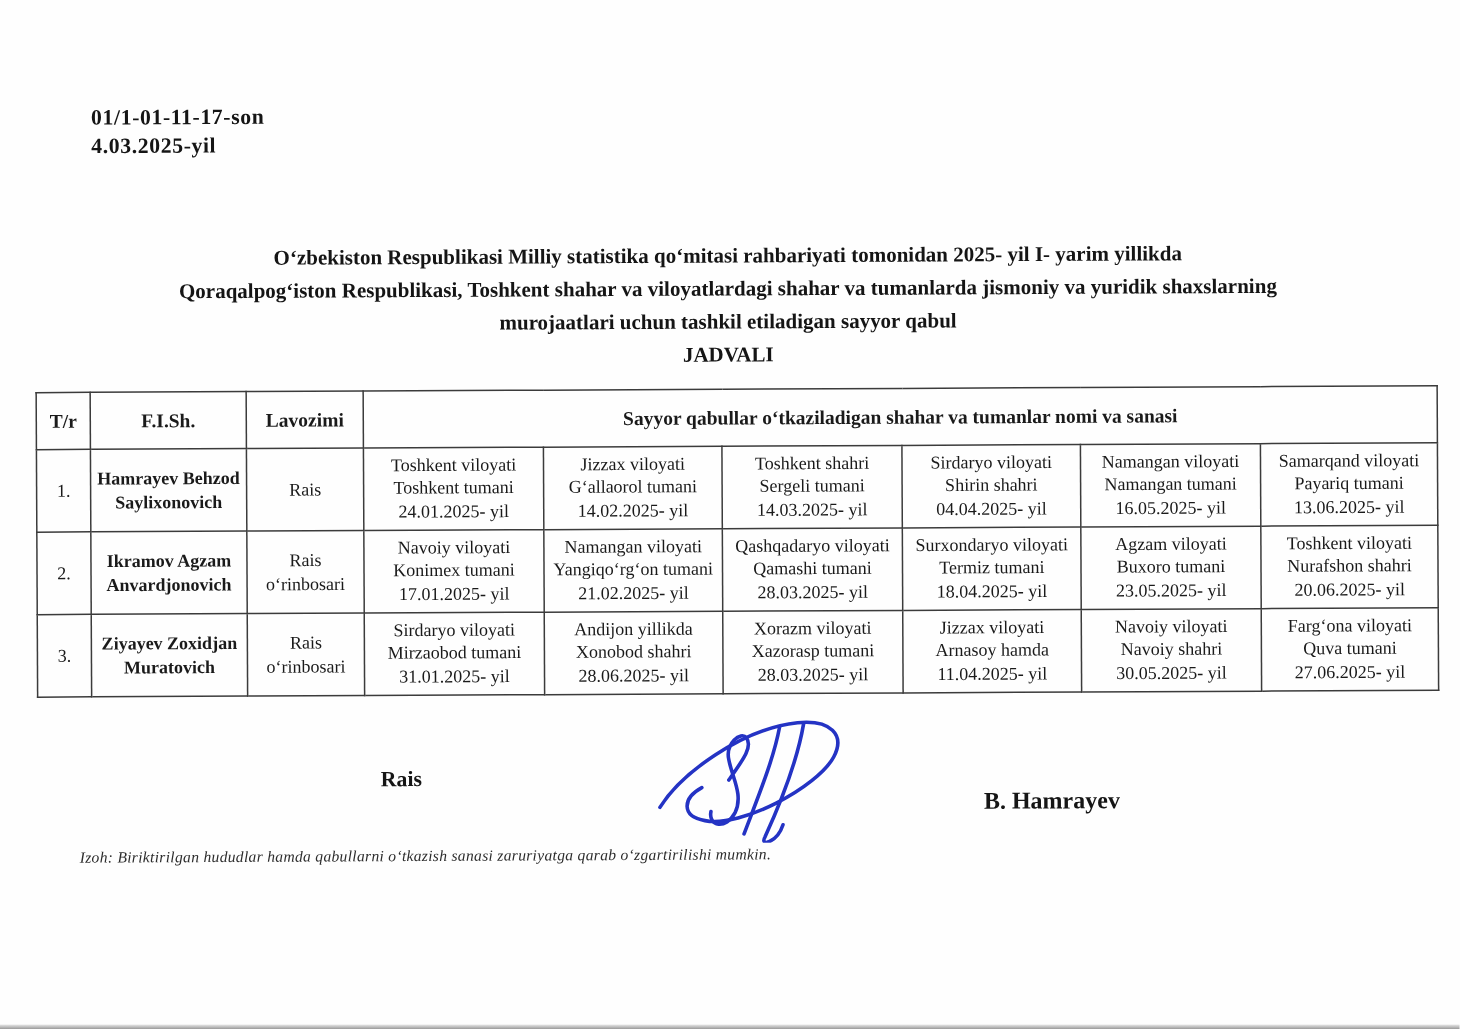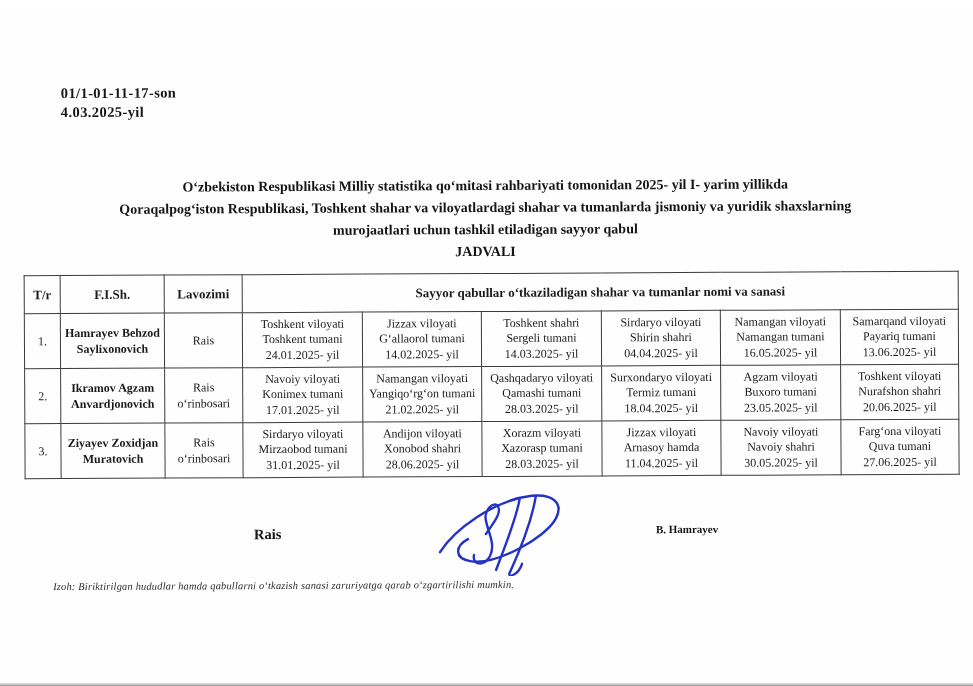--- a/index.html
+++ b/index.html
@@ -5,21 +5,20 @@
   html, body {
     margin: 0; padding: 0;
     width: 973px; height: 686px;
     background: #ffffff;
     overflow: hidden;
     font-family: "Liberation Serif", serif;
   }
   .sheet {
     position: absolute; inset: 0;
     background: #fefefe;
-    margin-top: 14px;
   }
   .content {
     position: absolute; inset: 0;
     transform: rotate(-0.28deg);
     transform-origin: 50% 50%;
     color: #151515;
   }
   .ref-block {
     position: absolute; left: 62px; top: 68px;
     font-weight: bold; font-size: 14.5px; line-height: 19px;
@@ -54,22 +53,22 @@
     text-align: left; padding-left: 7px; padding-right: 4px;
     font-size: 12.8px; line-height: 16px; font-weight: bold;
   }
   td.pos-cell { font-size: 12.5px; line-height: 16px; }
   td.visit-cell div { line-height: 15.5px; }
   .sig-role {
     position: absolute; left: 253px; top: 511px;
     font-weight: bold; font-size: 14.5px;
   }
   .sig-name {
-    position: absolute; left: 655px; top: 510px;
-    font-weight: bold; font-size: 11px;
+    position: absolute; left: 655px; top: 527px;
+    font-weight: bold; font-size: 16px;
   }
   .sig-svg {
     position: absolute; left: 429px; top: 472px;
     width: 146px; height: 90px;
   }
   .footnote {
     position: absolute; left: 52px; top: 565px;
     font-style: italic; font-size: 10.4px; color: #2c2c2c;
     letter-spacing: 0.2px;
   }
@@ -191,21 +190,21 @@
         <tr class="data-row">
           <td class="num-cell">3.</td>
           <td class="name-cell">Ziyayev Zoxidjan Muratovich</td>
           <td class="pos-cell">Rais oʻrinbosari</td>
           <td class="visit-cell">
             <div>Sirdaryo viloyati</div>
             <div>Mirzaobod tumani</div>
             <div>31.01.2025- yil</div>
           </td>
           <td class="visit-cell">
-            <div>Andijon viloyati</div>
+            <div>Andijon yillikda</div>
             <div>Xonobod shahri</div>
             <div>28.06.2025- yil</div>
           </td>
           <td class="visit-cell">
             <div>Xorazm viloyati</div>
             <div>Xazorasp tumani</div>
             <div>28.03.2025- yil</div>
           </td>
           <td class="visit-cell">
             <div>Jizzax viloyati</div>

